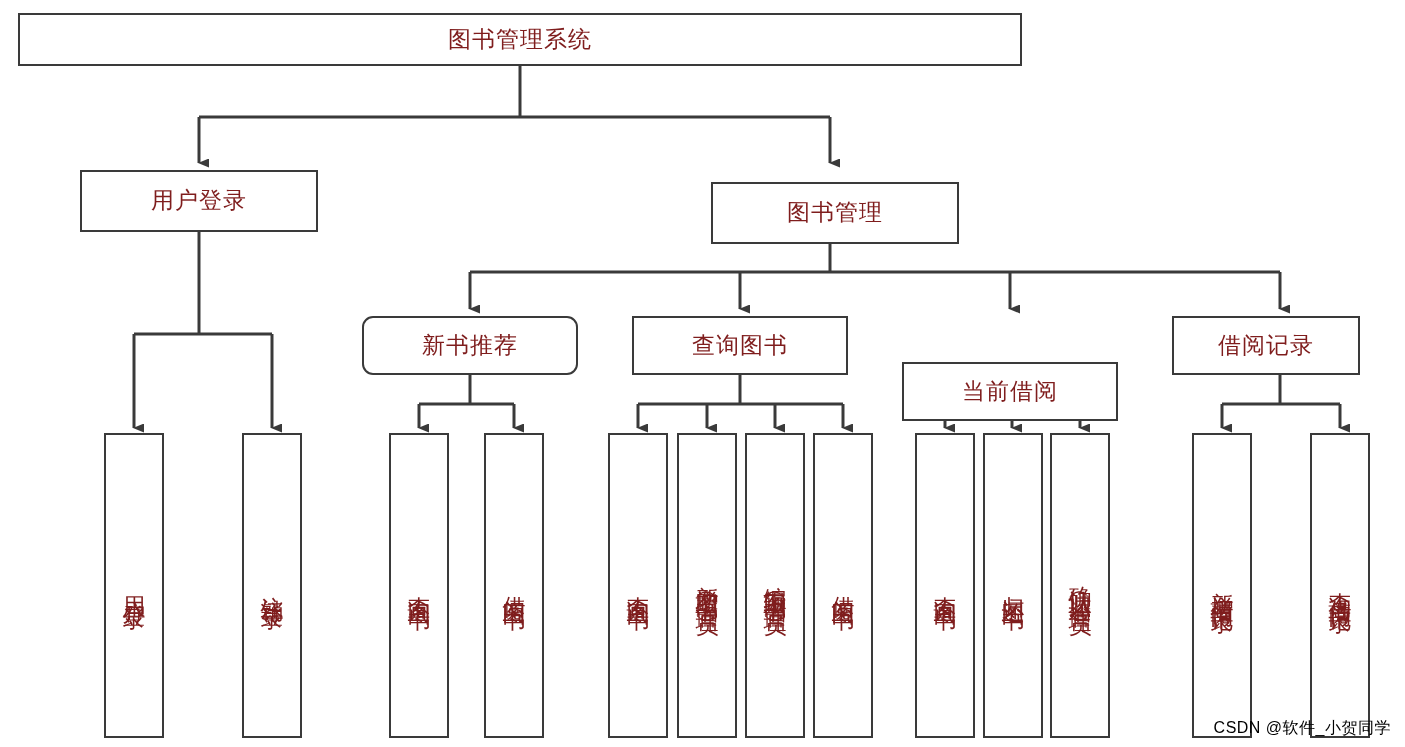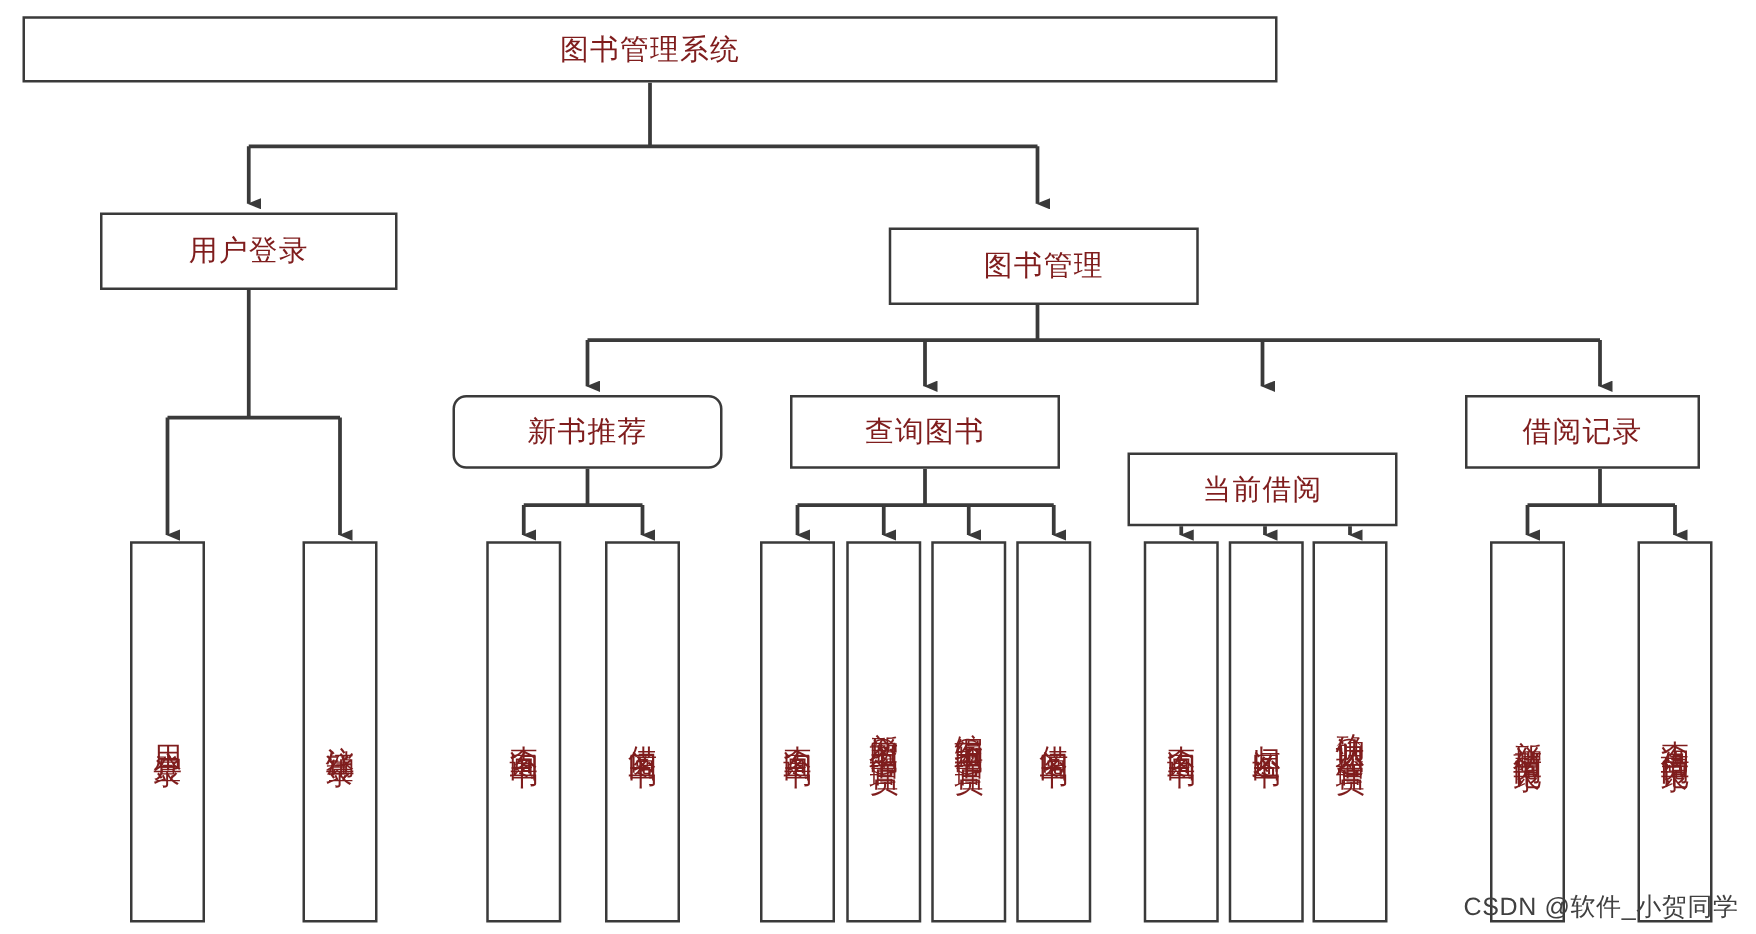--- a/index.html
+++ b/index.html
@@ -48,22 +48,22 @@
   .node.vert .vtext{
     writing-mode:vertical-rl;
     text-orientation:upright;
     display:block;
     white-space:nowrap;
   }
   .watermark{
     position:absolute;
     right:14px;
     bottom:8px;
-    font-size:20px;
-    color:#404040;
+    font-size:16px;
+    color:#000000;
     letter-spacing:0.5px;
     z-index:3;
     white-space:nowrap;
   }
 </style>
 </head>
 <body>
 
 <div id="canvas">
 

